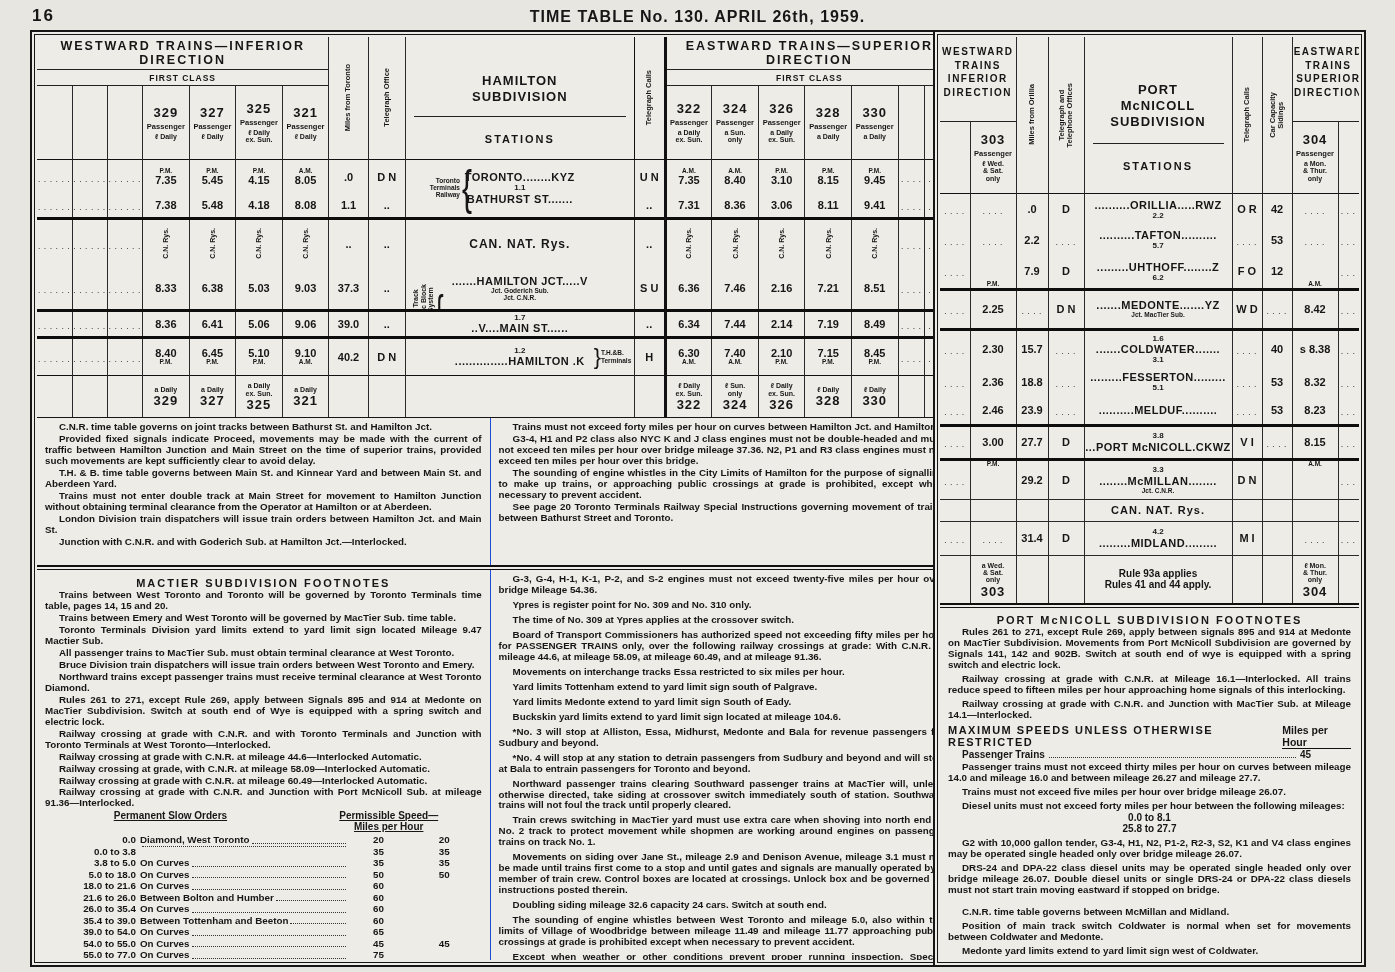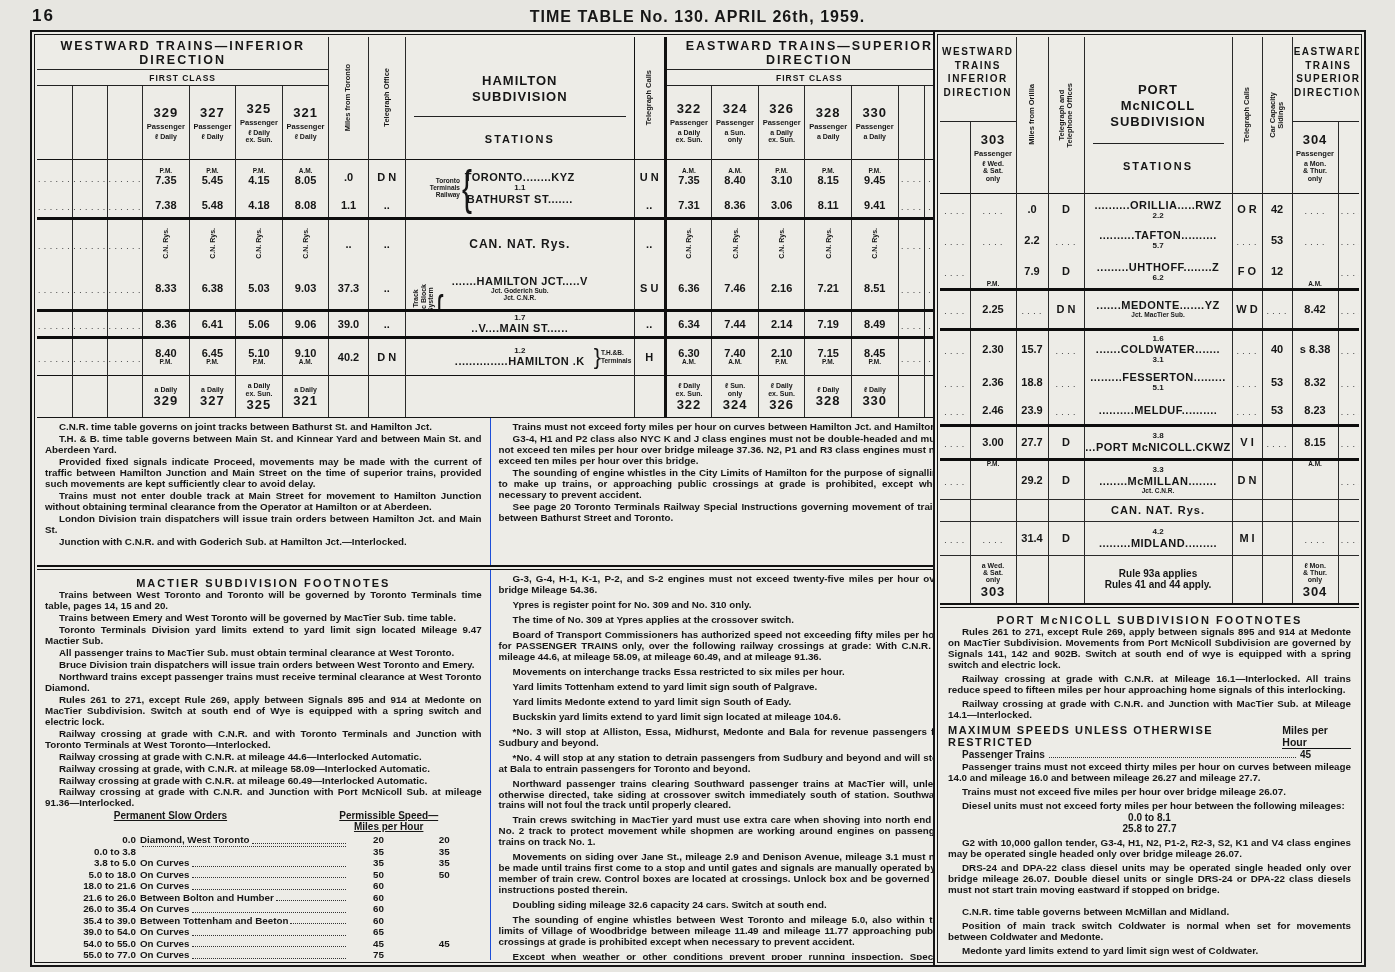--- a/index.html
+++ b/index.html
@@ -405,22 +405,22 @@
             </td>
   <td></td>
             <td></td>
 </tr>
 </tbody>
       </table>
 
 <div class="notesrow" style="height:147px;">
   <div class="col divR" style="width:49.5%">
     <p class="para">C.N.R. time table governs on joint tracks between Bathurst St. and Hamilton Jct.</p>
+          <p class="para">Provided fixed signals indicate Proceed, movements may be made with the current of traffic between Hamilton Junction and Main Street on the time of superior trains, provided such movements are kept sufficiently clear to avoid delay.</p>
           <p class="para">T.H. &amp; B. time table governs between Main St. and Kinnear Yard and between Main St. and Aberdeen Yard.</p>
-          <p class="para">Provided fixed signals indicate Proceed, movements may be made with the current of traffic between Hamilton Junction and Main Street on the time of superior trains, provided such movements are kept sufficiently clear to avoid delay.</p>
           <p class="para">Trains must not enter double track at Main Street for movement to Hamilton Junction without obtaining terminal clearance from the Operator at Hamilton or at Aberdeen.</p>
           <p class="para">London Division train dispatchers will issue train orders between Hamilton Jct. and Main St.</p>
           <p class="para">Junction with C.N.R. and with Goderich Sub. at Hamilton Jct.—Interlocked.</p>
   </div>
   <div class="col" style="width:50.5%">
     <p class="para">Trains must not exceed forty miles per hour on curves between Hamilton Jct. and Hamilton.</p>
           <p class="para">G3-4, H1 and P2 class also NYC K and J class engines must not be double-headed and must not exceed ten miles per hour over bridge mileage 37.36.   N2, P1 and R3 class engines must not exceed ten miles per hour over this bridge.</p>
           <p class="para">The sounding of engine whistles in the City Limits of Hamilton for the purpose of signalling to make up trains, or approaching public crossings at grade is prohibited, except when necessary to prevent accident.</p>
           <p class="para">See page 20 Toronto Terminals Railway Special Instructions governing movement of trains between Bathurst Street and Toronto.</p>
   </div>

